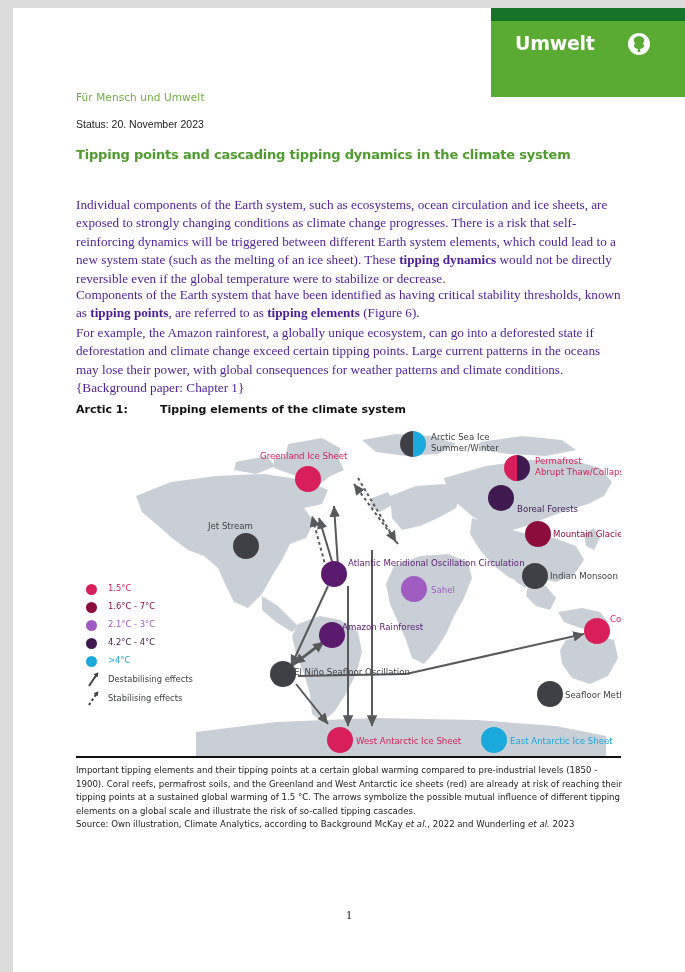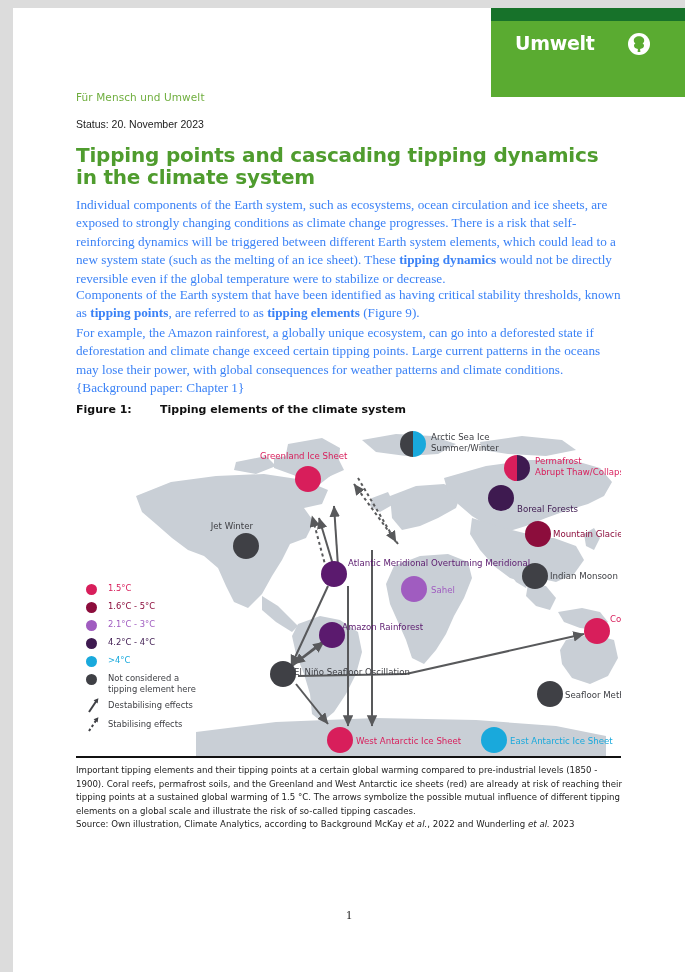--- a/index.html
+++ b/index.html
@@ -41,28 +41,28 @@
   .status{
     position:absolute;left:63px;top:110px;
     color:#1b1b1b;font-family:Liberation Sans, sans-serif;
     font-size:10.5px;
   }
   h1#title{
     position:absolute;left:63px;top:136px;width:545px;
     margin:0;
     color:#4f9c2e;
     font-family:"DejaVu Sans",sans-serif;
-    font-weight:bold;font-size:20px;line-height:22px;
+    font-weight:bold;font-size:13px;line-height:22px;
     letter-spacing:-0.2px;
   }
   
   .para{
     position:absolute;left:63px;width:545px;
     font-family:"Liberation Serif",serif;
-    font-size:13.2px;line-height:18.4px;color:#3b82f6;
+    font-size:13.2px;line-height:18.4px;color:#4c1d95;
     text-align:left;
   }
   #p1{top:188px;}
   #p2{top:278px;}
   #p3{top:316px;}
   .para b{font-weight:bold;}
   
   #fig-head{
     position:absolute;left:63px;top:395px;width:545px;
     font-family:"DejaVu Sans",sans-serif;font-weight:bold;font-size:11px;
@@ -126,27 +126,27 @@
 
   <div class="claim">Für Mensch und Umwelt</div>
   <div class="status">Status: 20. November 2023</div>
   <h1 id="title">Tipping points and cascading tipping dynamics in the climate system</h1>
 
   <div class="para" id="p1">
     <span>Individual components of the Earth system, such as ecosystems, ocean circulation and ice sheets, are exposed to strongly changing conditions as climate change progresses. There is a risk that self-reinforcing dynamics will be triggered between different Earth system elements, which could lead to a new system state (such as the melting of an ice sheet). These </span><b>tipping dynamics</b><span> would not be directly reversible even if the global temperature were to stabilize or decrease.</span>
   </div>
 
   <div class="para" id="p2">
-    <span>Components of the Earth system that have been identified as having critical stability thresholds, known as </span><b>tipping points</b><span>, are referred to as </span><b>tipping elements</b><span> (Figure 9).</span>
+    <span>Components of the Earth system that have been identified as having critical stability thresholds, known as </span><b>tipping points</b><span>, are referred to as </span><b>tipping elements</b><span> (Figure 6).</span>
   </div>
 
   <div class="para" id="p3">For example, the Amazon rainforest, a globally unique ecosystem, can go into a deforested state if deforestation and climate change exceed certain tipping points. Large current patterns in the oceans may lose their power, with global consequences for weather patterns and climate conditions. {Background paper: Chapter 1}</div>
 
   <div id="fig-head">
-    <span class="lbl">Figure 1:</span><span>Tipping elements of the climate system</span>
+    <span class="lbl">Arctic 1:</span><span>Tipping elements of the climate system</span>
   </div>
 
   <div id="figure">
 
     <svg id="map-svg" width="545" height="330" viewBox="0 0 545 330">
       <defs>
         <marker id="ah" markerWidth="7" markerHeight="7" refX="5.4" refY="2.6" orient="auto">
           <path d="M0,0 L5.6,2.6 L0,5.2 z" fill="#58595b"></path>
         </marker>
       </defs>
@@ -228,25 +228,25 @@
         <div class="node" style="left: 449px; top: 95px; width: 26px; height: 26px; background: rgb(140, 13, 60);"></div>
         <div class="nlabel" style="color: rgb(140, 13, 60); top: 103px; left: 477px;">
           <div>Mountain Glaciers</div>
         </div>
         <div class="node" style="left: 446px; top: 137px; width: 26px; height: 26px; background: rgb(63, 64, 69);"></div>
         <div class="nlabel" style="color: rgb(63, 64, 69); top: 145px; left: 474px;">
           <div>Indian Monsoon</div>
         </div>
         <div class="node" style="left: 157px; top: 107px; width: 26px; height: 26px; background: rgb(63, 64, 69);"></div>
         <div class="nlabel" style="color: rgb(63, 64, 69); top: 95px; left: 0px; width: 177px; text-align: right;">
-          <div>Jet Winter</div>
+          <div>Jet Stream</div>
         </div>
         <div class="node" style="left: 245px; top: 135px; width: 26px; height: 26px; background: rgb(91, 26, 110);"></div>
         <div class="nlabel" style="color: rgb(91, 26, 110); top: 132px; left: 272px;">
-          <div>Atlantic Meridional Overturning Meridional</div>
+          <div>Atlantic Meridional Oscillation Circulation</div>
         </div>
         <div class="node" style="left: 325px; top: 150px; width: 26px; height: 26px; background: rgb(160, 92, 192);"></div>
         <div class="nlabel" style="color: rgb(160, 92, 192); top: 159px; left: 355px;">
           <div>Sahel</div>
         </div>
         <div class="node" style="left: 243px; top: 196px; width: 26px; height: 26px; background: rgb(91, 26, 110);"></div>
         <div class="nlabel" style="color: rgb(91, 26, 110); top: 196px; left: 266px;">
           <div>Amazon Rainforest</div>
         </div>
         <div class="node" style="left: 508px; top: 192px; width: 26px; height: 26px; background: rgb(216, 30, 91);"></div>
@@ -271,37 +271,33 @@
         </div>
       </div>
 
     <div id="legend">
         <div class="lg-row">
           <div class="lg-dot" style="background: rgb(216, 30, 91);"></div>
           <div class="lg-txt" style="color: rgb(216, 30, 91);">1.5°C</div>
         </div>
         <div class="lg-row">
           <div class="lg-dot" style="background: rgb(140, 13, 60);"></div>
-          <div class="lg-txt" style="color: rgb(140, 13, 60);">1.6°C - 5°C</div>
+          <div class="lg-txt" style="color: rgb(140, 13, 60);">1.6°C - 7°C</div>
         </div>
         <div class="lg-row">
           <div class="lg-dot" style="background: rgb(160, 92, 192);"></div>
           <div class="lg-txt" style="color: rgb(160, 92, 192);">2.1°C - 3°C</div>
         </div>
         <div class="lg-row">
           <div class="lg-dot" style="background: rgb(62, 26, 80);"></div>
           <div class="lg-txt" style="color: rgb(62, 26, 80);">4.2°C - 4°C</div>
         </div>
         <div class="lg-row">
           <div class="lg-dot" style="background: rgb(25, 169, 220);"></div>
           <div class="lg-txt" style="color: rgb(25, 169, 220);">&gt;4°C</div>
-        </div>
-        <div class="lg-row two">
-          <div class="lg-dot" style="background: rgb(63, 64, 69);"></div>
-          <div class="lg-txt wrap" style="color: rgb(63, 64, 69);">Not considered a tipping element here</div>
         </div>
         <div class="lg-row" style="height: 19px;">
           <svg class="lg-arrow" viewBox="0 0 14 16">
             <path d="M3,15 L11,3" stroke="#3f4045" stroke-width="2" fill="none"></path>
             <path d="M12.4,1.2 L11.6,6.4 L7.6,3.2 Z" fill="#3f4045"></path>
           </svg>
           <div class="lg-txt" style="color: rgb(63, 64, 69); top: 3px; text-align: center;">Destabilising effects</div>
         </div>
         <div class="lg-row" style="height: 19px;">
           <svg class="lg-arrow" viewBox="0 0 14 16">

